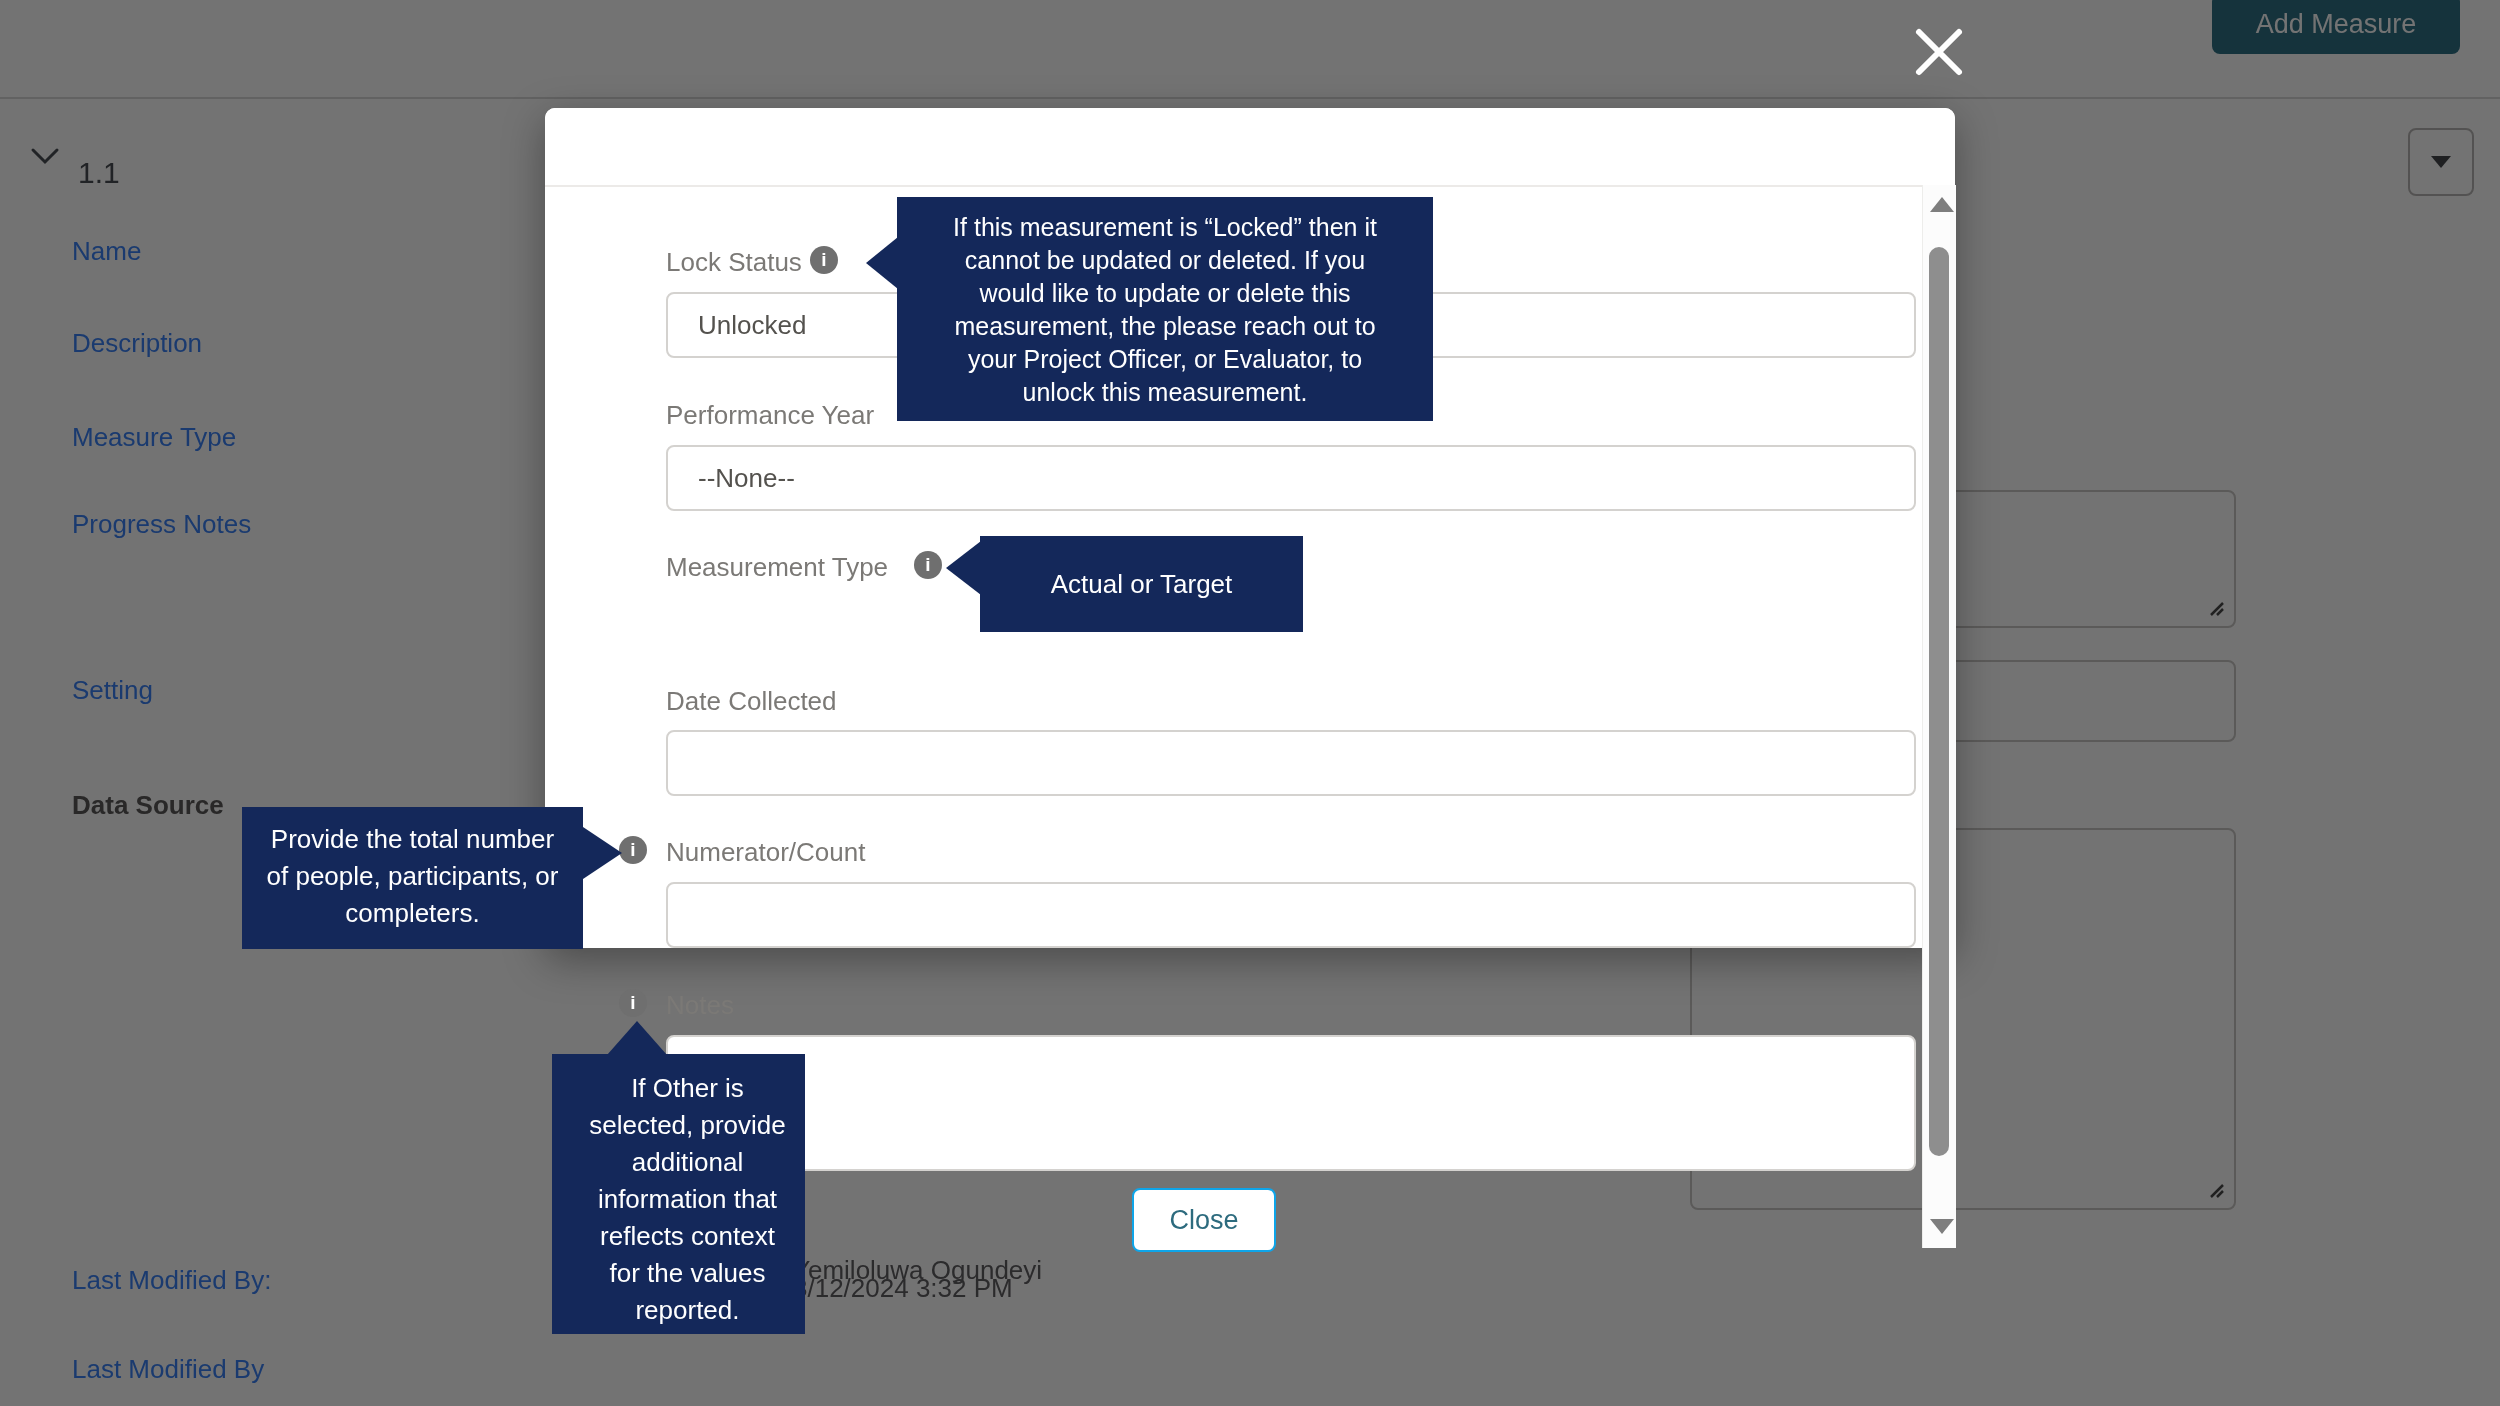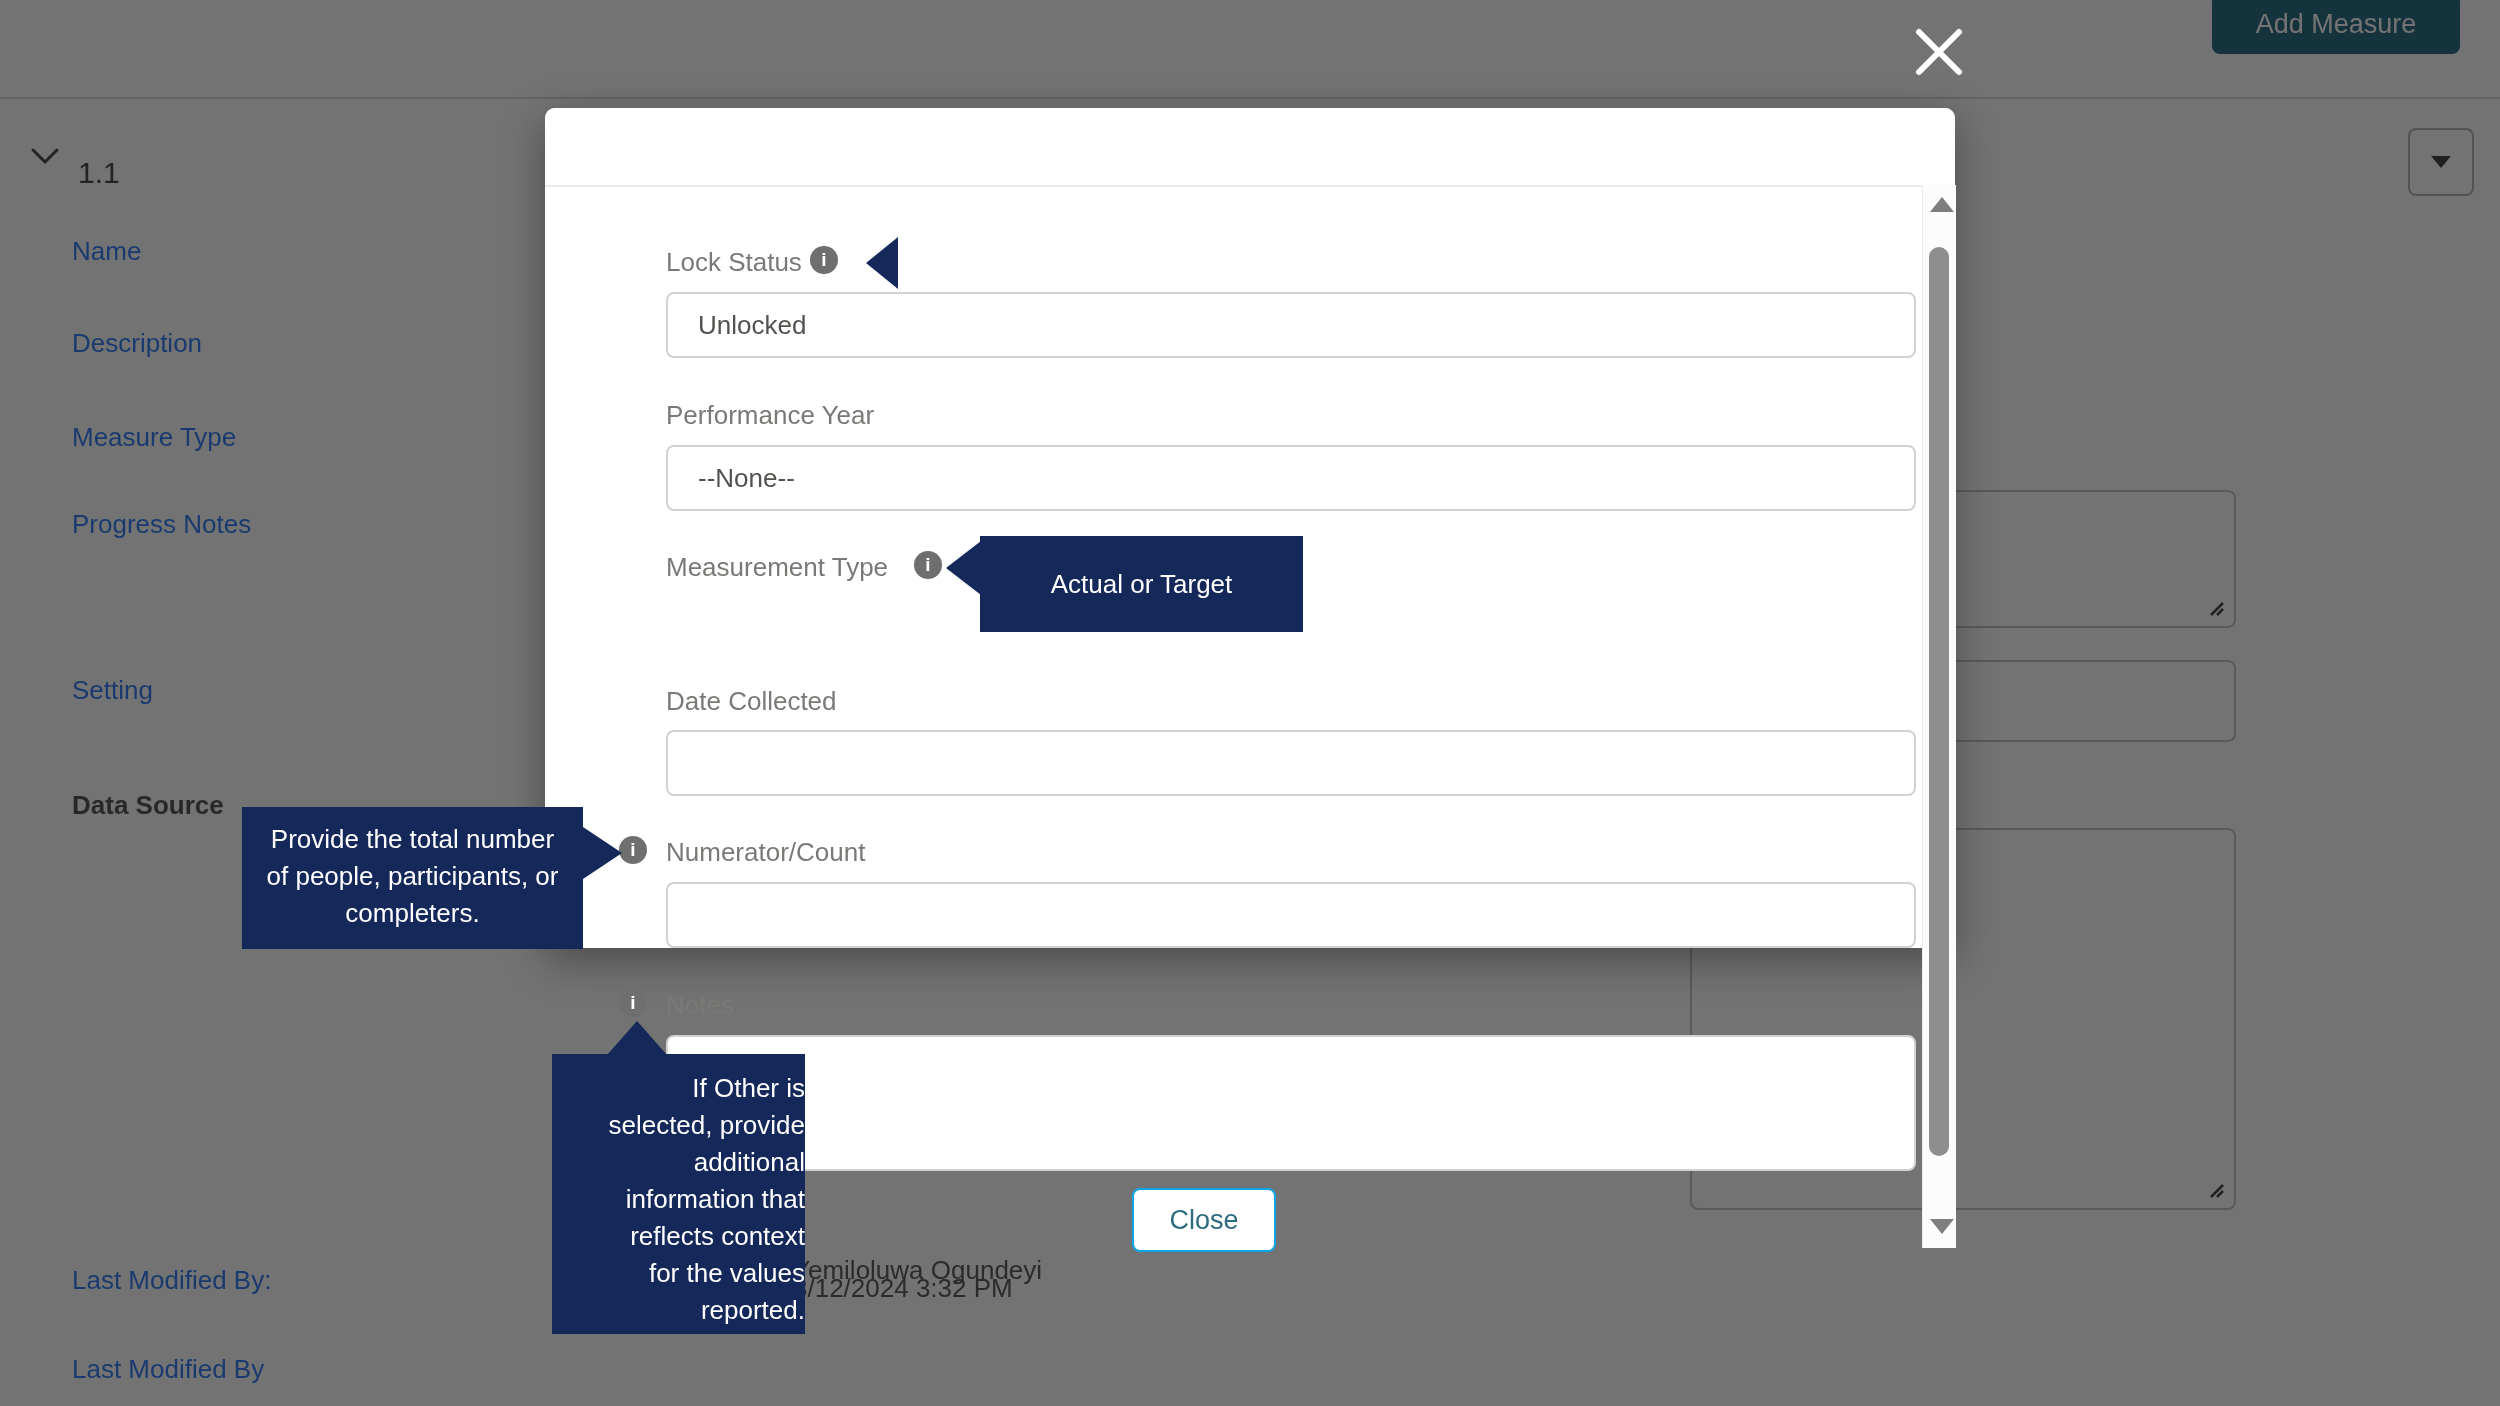--- a/index.html
+++ b/index.html
@@ -56,21 +56,21 @@
   
   .tip{position:absolute;background:#14285a;color:#fff;z-index:20;white-space:pre-line;
     font-size:26px;line-height:35px;text-align:center;}
   .tip-arrow{position:absolute;width:0;height:0;z-index:20;}
   .tip-lock{left:897px;top:197px;width:536px;height:210px;padding-top:14px;font-size:25px;line-height:33px;}
   .arr-lock{left:866px;top:237px;border-right:32px solid #14285a;border-top:26px solid transparent;border-bottom:26px solid transparent;}
   .tip-mtype{left:980px;top:536px;width:323px;height:96px;line-height:96px;}
   .arr-mtype{left:946px;top:541px;border-right:35px solid #14285a;border-top:27px solid transparent;border-bottom:27px solid transparent;}
   .tip-num{left:242px;top:807px;width:341px;height:128px;padding-top:14px;line-height:37px;}
   .arr-num{left:583px;top:827px;border-left:39px solid #14285a;border-top:26px solid transparent;border-bottom:26px solid transparent;}
-  .tip-notes{left:552px;top:1054px;width:235px;height:264px;padding:16px 0 0 18px;text-align:right;line-height:37px;}
+  .tip-notes{left:552px;top:1054px;width:235px;height:264px;padding:16px 0 0 18px;text-align:center;line-height:37px;}
   .arr-notes{left:607px;top:1021px;border-left:30px solid transparent;border-right:30px solid transparent;border-bottom:34px solid #14285a;}
 </style>
 </head>
 <body>
 
 <div class="stage">
 
   <div class="hdr-divider"></div>
 
   <button class="add-measure">Add Measure</button>
@@ -148,20 +148,26 @@
       <span class="sb-down"></span>
     </div>
   </div>
 
   <button class="modal-x">
     <svg width="58" height="58" viewBox="0 0 58 58">
       <path d="M9 9 L49 49 M49 9 L9 49" stroke="#ffffff" stroke-width="6" stroke-linecap="round" fill="none"></path>
     </svg>
   </button>
 
+  <div class="tip tip-lock">If this measurement is “Locked” then it
+cannot be updated or deleted. If you
+would like to update or  delete this
+measurement, the please reach out to
+your Project Officer, or Evaluator, to
+unlock this measurement.</div>
   <span class="tip-arrow arr-lock"></span>
 
   <div class="tip tip-mtype">Actual or Target</div>
   <span class="tip-arrow arr-mtype"></span>
 
   <div class="tip tip-num">Provide the total number
 of people, participants, or
 completers.</div>
   <span class="tip-arrow arr-num"></span>
 

